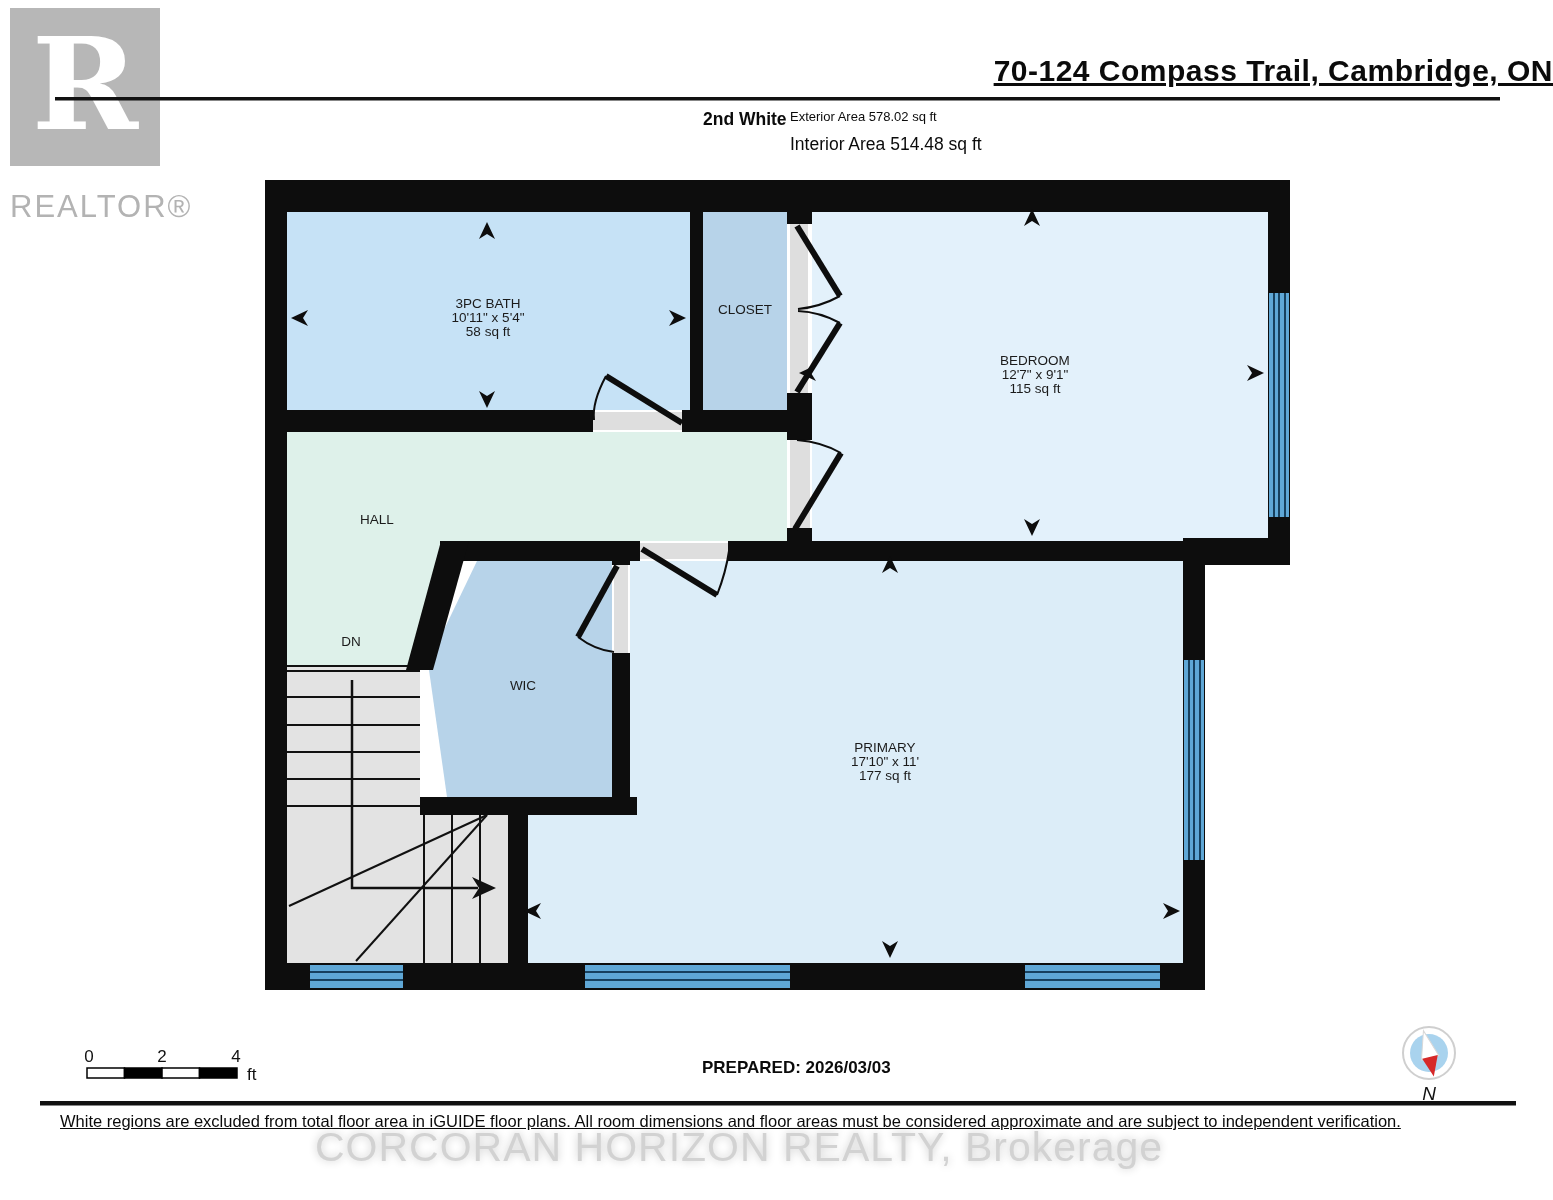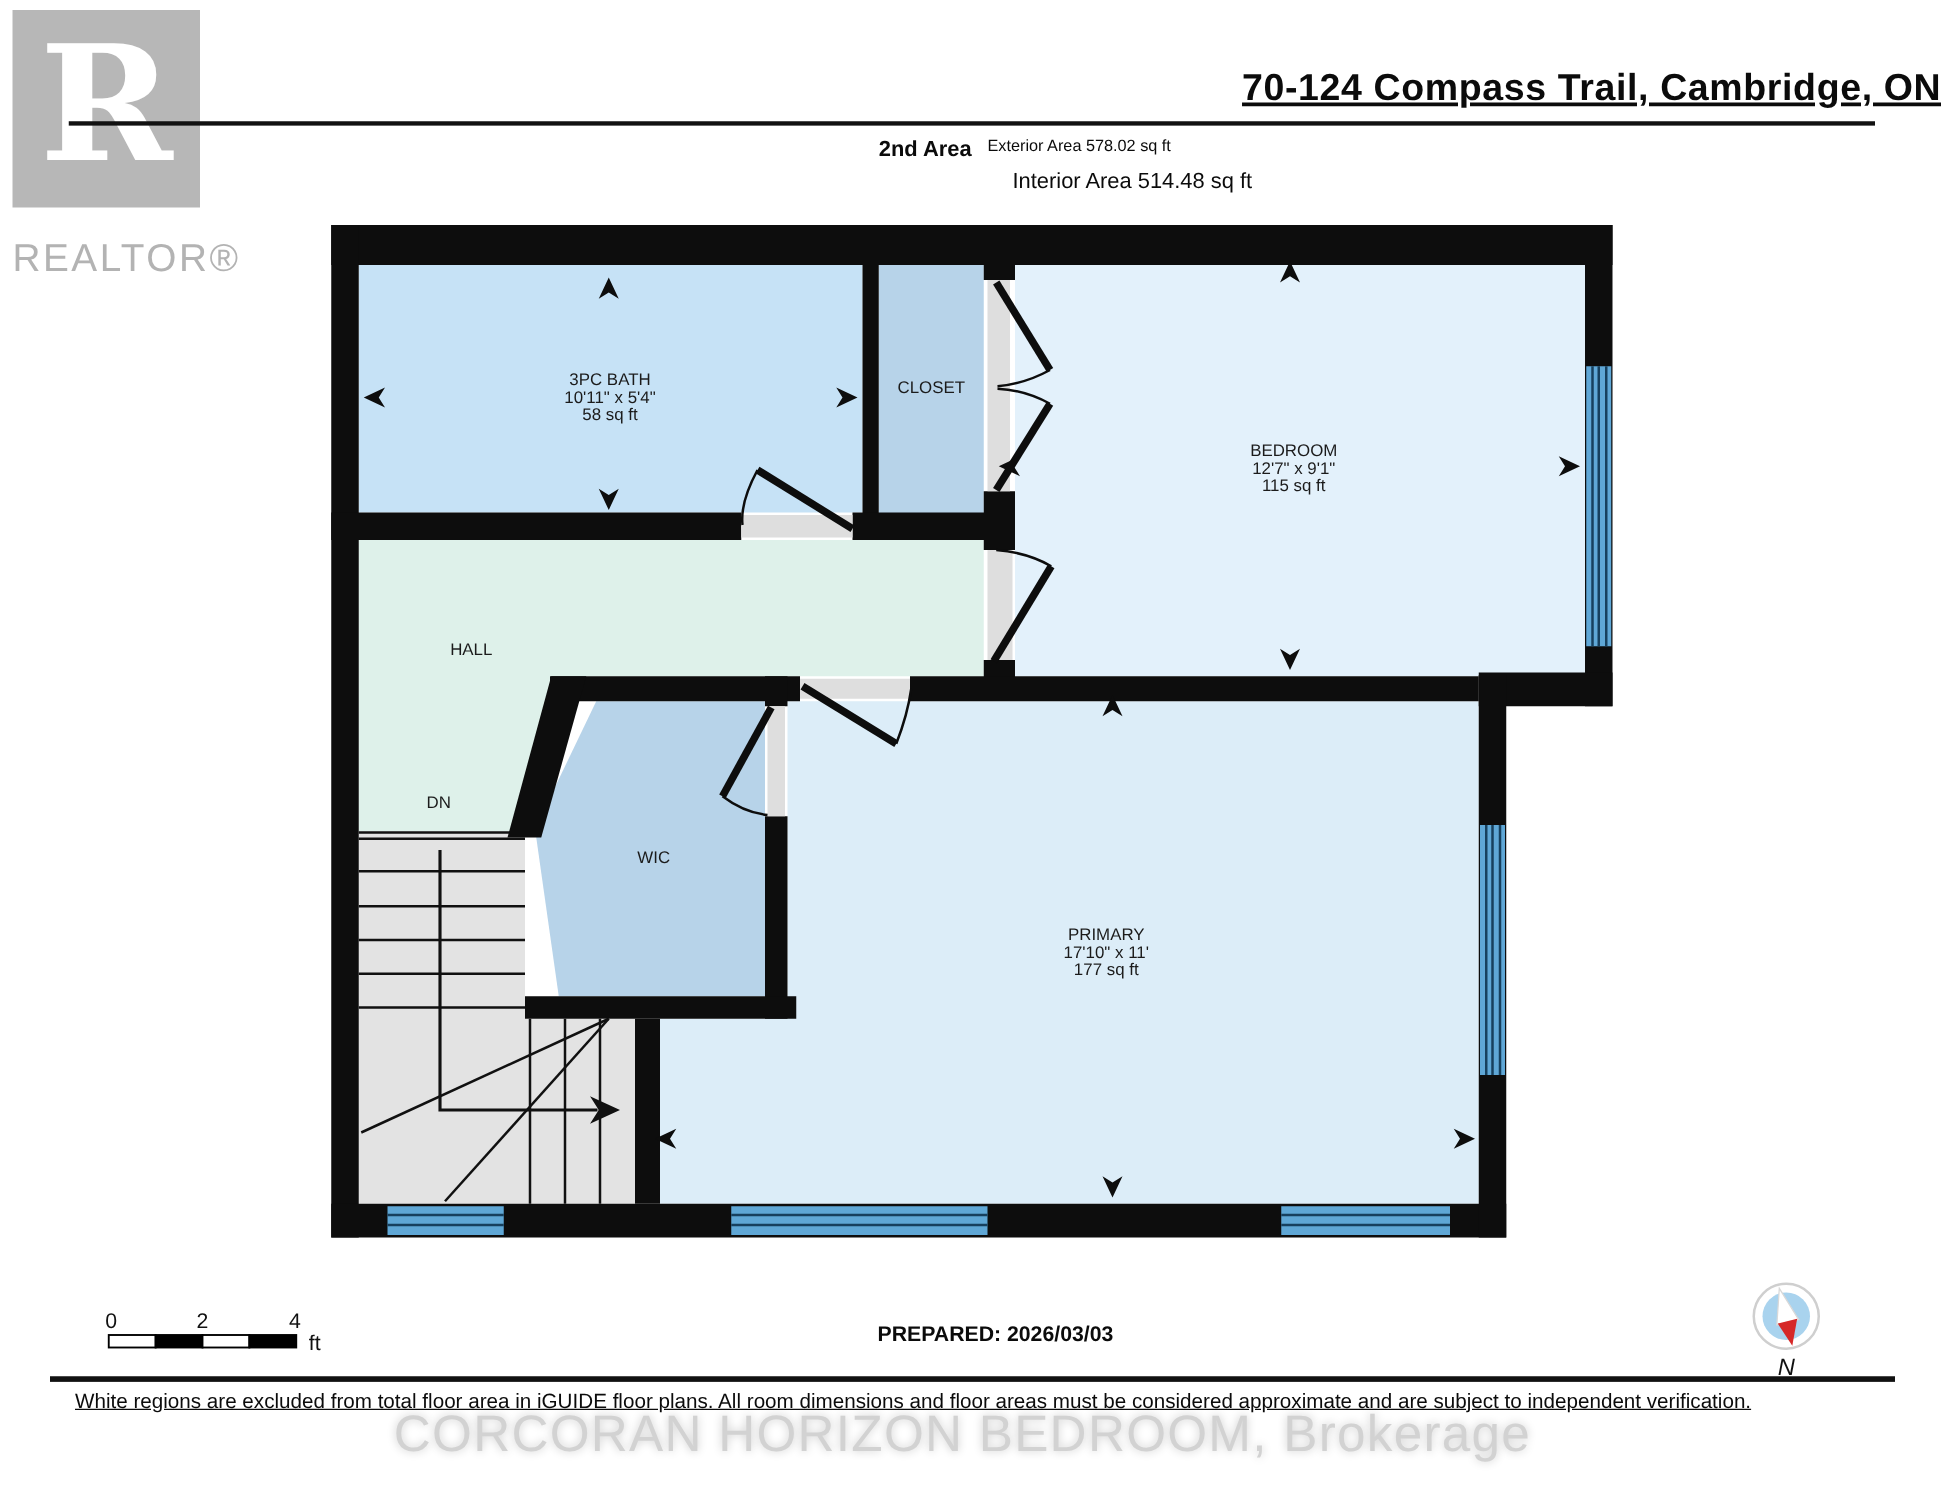--- a/index.html
+++ b/index.html
@@ -2,21 +2,21 @@
 <html><head>
 <meta charset="utf-8">
 <style>
   html,body{margin:0;padding:0;background:#ffffff;}
   body{width:1553px;height:1200px;position:relative;font-family:"Liberation Sans",sans-serif;overflow:hidden;}
   #plan-svg{position:absolute;left:0;top:0;z-index:2;}
   .hdr{position:absolute;z-index:3;color:#0b0b0b;}
   #page-title{left:60px;right:0;top:54px;text-align:right;font-size:30px;font-weight:bold;letter-spacing:0.5px;text-decoration:underline;}
   #floor-label{left:703px;top:109px;font-size:17.5px;font-weight:bold;}
   #ext-area{left:790px;top:109px;font-size:13px;}
-  #int-area{left:790px;top:134px;font-size:17.5px;margin-left:20px;}
+  #int-area{left:790px;top:134px;font-size:17.5px;}
   #prepared{left:702px;top:1058px;font-size:17px;font-weight:bold;z-index:3;}
   #footer-text{left:60px;top:1112px;font-size:16.5px;z-index:4;text-decoration:underline;}
   #watermark{left:315px;top:1124px;width:640px;text-align:center;z-index:3;
     font-size:41px;color:#d2d2d2;letter-spacing:1px;white-space:nowrap;
     text-shadow:0 0 8px #c9c9c9, 0 0 2px #ffffff;}
   #logo{position:absolute;left:10px;top:8px;z-index:1;}
   #logo-box{width:150px;height:158px;background:#b7b7b7;display:flex;align-items:center;justify-content:center;}
   #logo-letter{font-family:"DejaVu Serif",serif;font-weight:bold;font-size:128px;color:#ffffff;line-height:1;margin-top:-6px;}
   #logo-brand{margin-top:23px;font-size:31px;color:#b3b3b3;letter-spacing:2px;}
   svg text{font-family:"Liberation Sans",sans-serif;}
@@ -27,21 +27,21 @@
 <body>
 
 <div id="logo">
   <div id="logo-box">
     <span id="logo-letter">R</span>
   </div>
   <div id="logo-brand">REALTOR®</div>
 </div>
 
 <div class="hdr" id="page-title">70-124 Compass Trail, Cambridge, ON</div>
-<div class="hdr" id="floor-label">2nd Area</div>
+<div class="hdr" id="floor-label">2nd White</div>
 <div class="hdr" id="ext-area">Exterior Area 578.02 sq ft</div>
 <div class="hdr" id="int-area">Interior Area 514.48 sq ft</div>
 
 <svg id="plan-svg" width="1553" height="1200" viewBox="0 0 1553 1200">
 
   <rect x="55" y="97" width="1445" height="3.5" fill="#111"></rect>
   <rect x="40" y="1101" width="1476" height="4.5" fill="#111"></rect>
 
   <g>
     <rect x="287" y="212" width="403" height="198" fill="#c6e2f6"></rect>
@@ -208,14 +208,14 @@
     <circle cx="1429" cy="1053" r="19" fill="#a9d3ee"></circle>
     <g transform="rotate(-14 1429 1053)">
       <polygon points="1429,1030 1420,1058 1438,1058" fill="#ffffff" stroke="#d8d8d8" stroke-width="1"></polygon>
       <polygon points="1421,1057 1437,1057 1428,1077" fill="#d62828"></polygon>
     </g>
     <text x="1429" y="1100" text-anchor="middle" font-size="19" font-style="italic" fill="#111">N</text>
   </g>
 </svg>
 
 <div class="hdr" id="prepared">PREPARED: 2026/03/03</div>
-<div class="hdr" id="watermark">CORCORAN HORIZON BEDROOM, Brokerage</div>
+<div class="hdr" id="watermark">CORCORAN HORIZON REALTY, Brokerage</div>
 <div class="hdr" id="footer-text">White regions are excluded from total floor area in iGUIDE floor plans. All room dimensions and floor areas must be considered approximate and are subject to independent verification.</div>
 
 </body></html>

